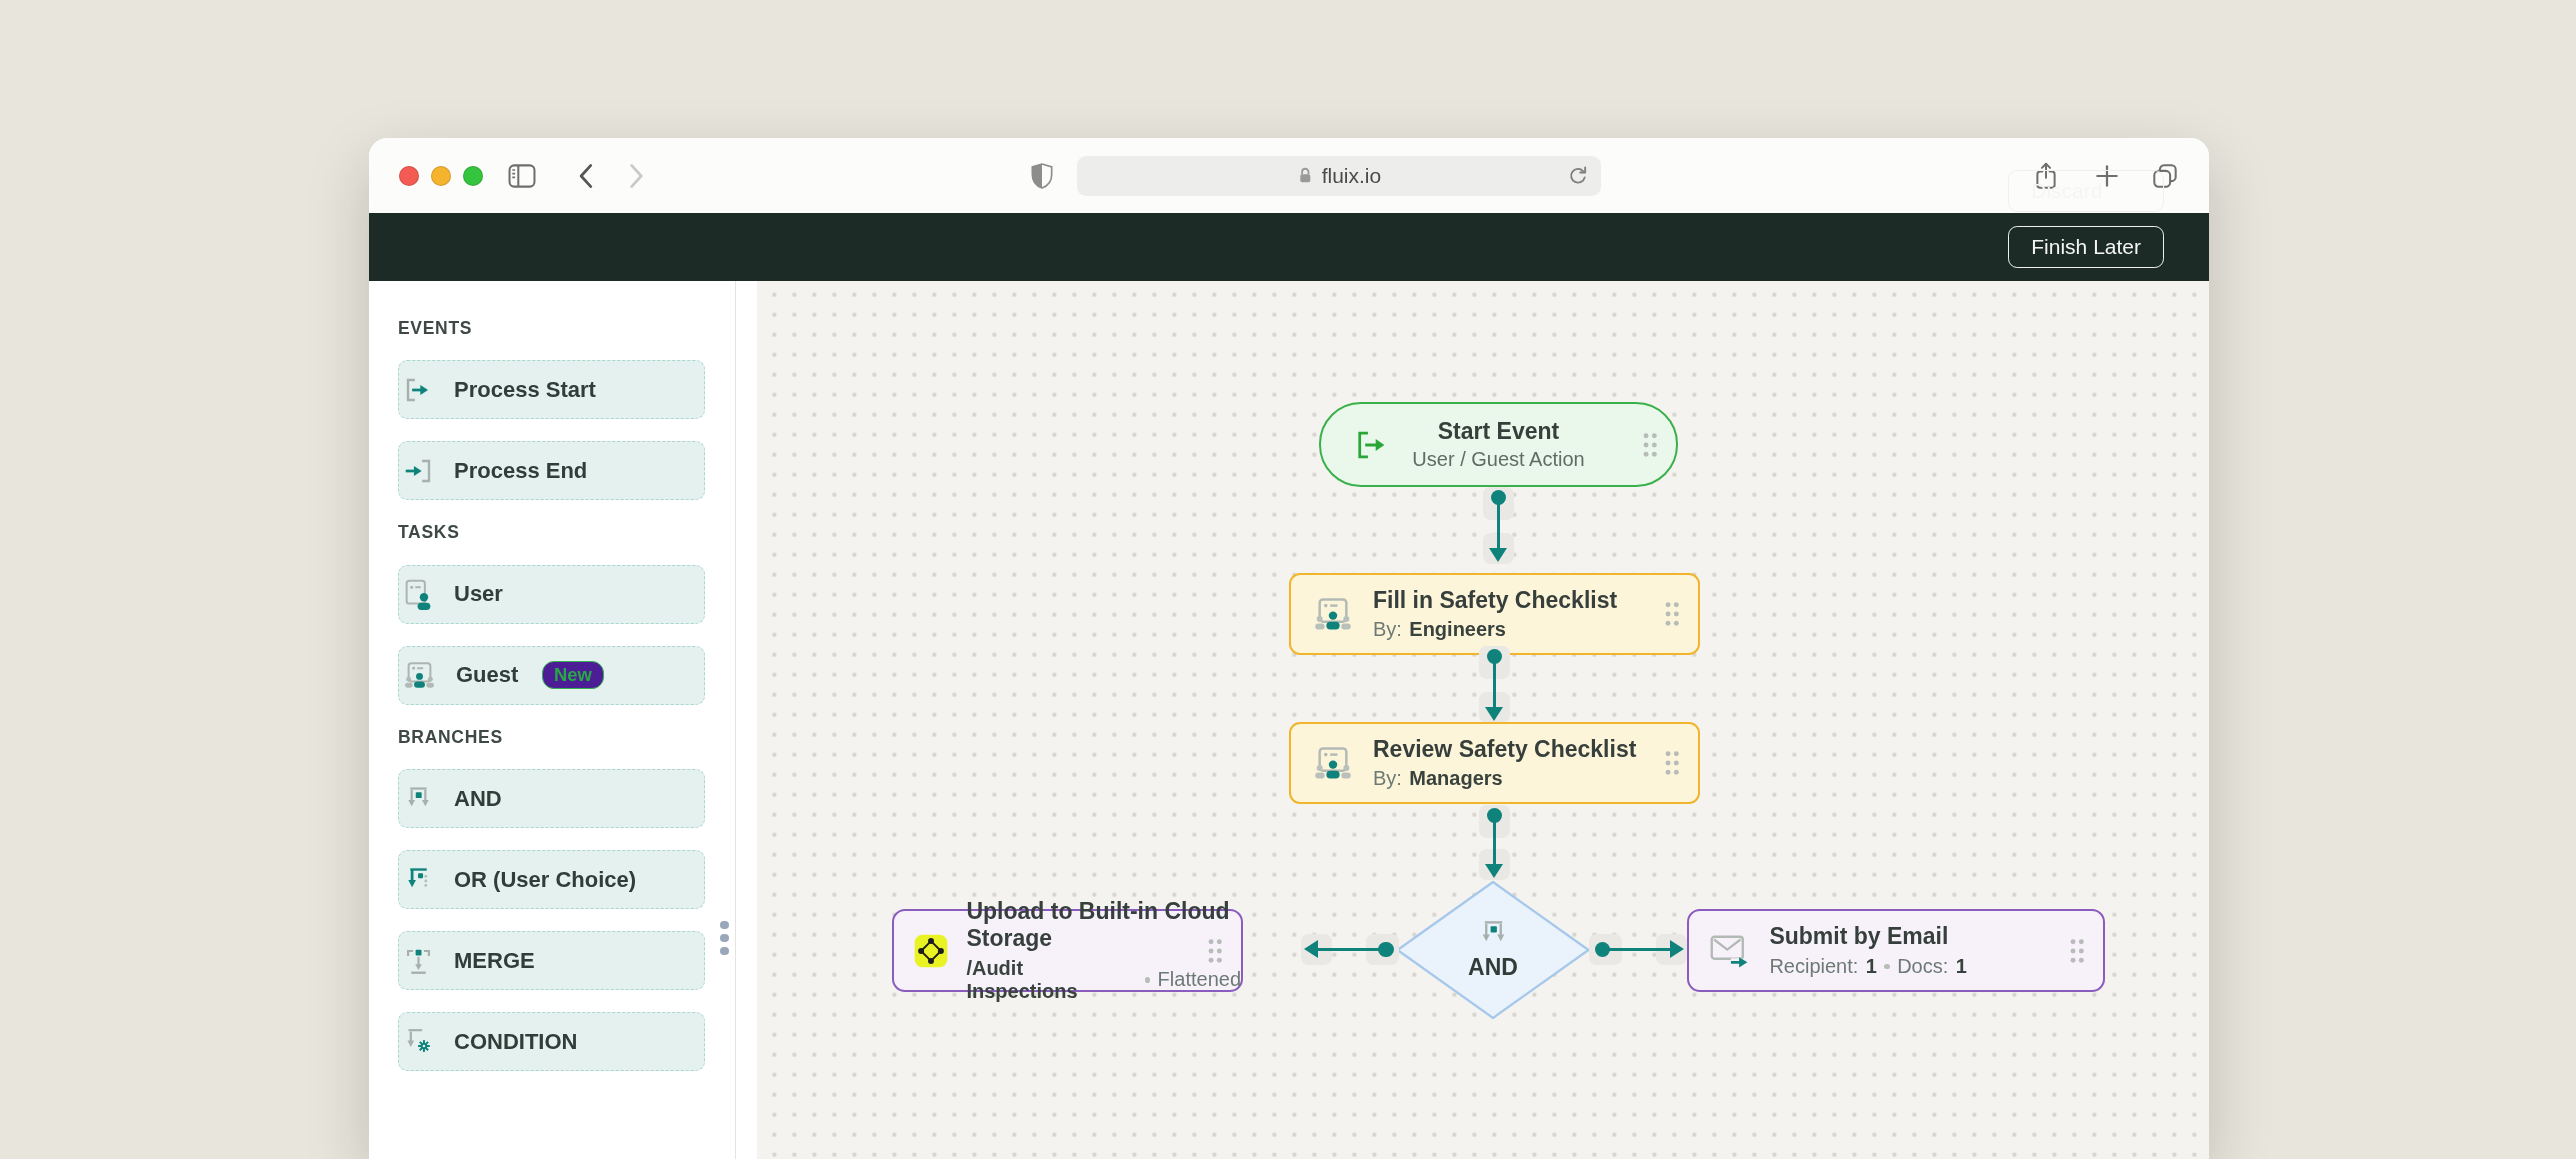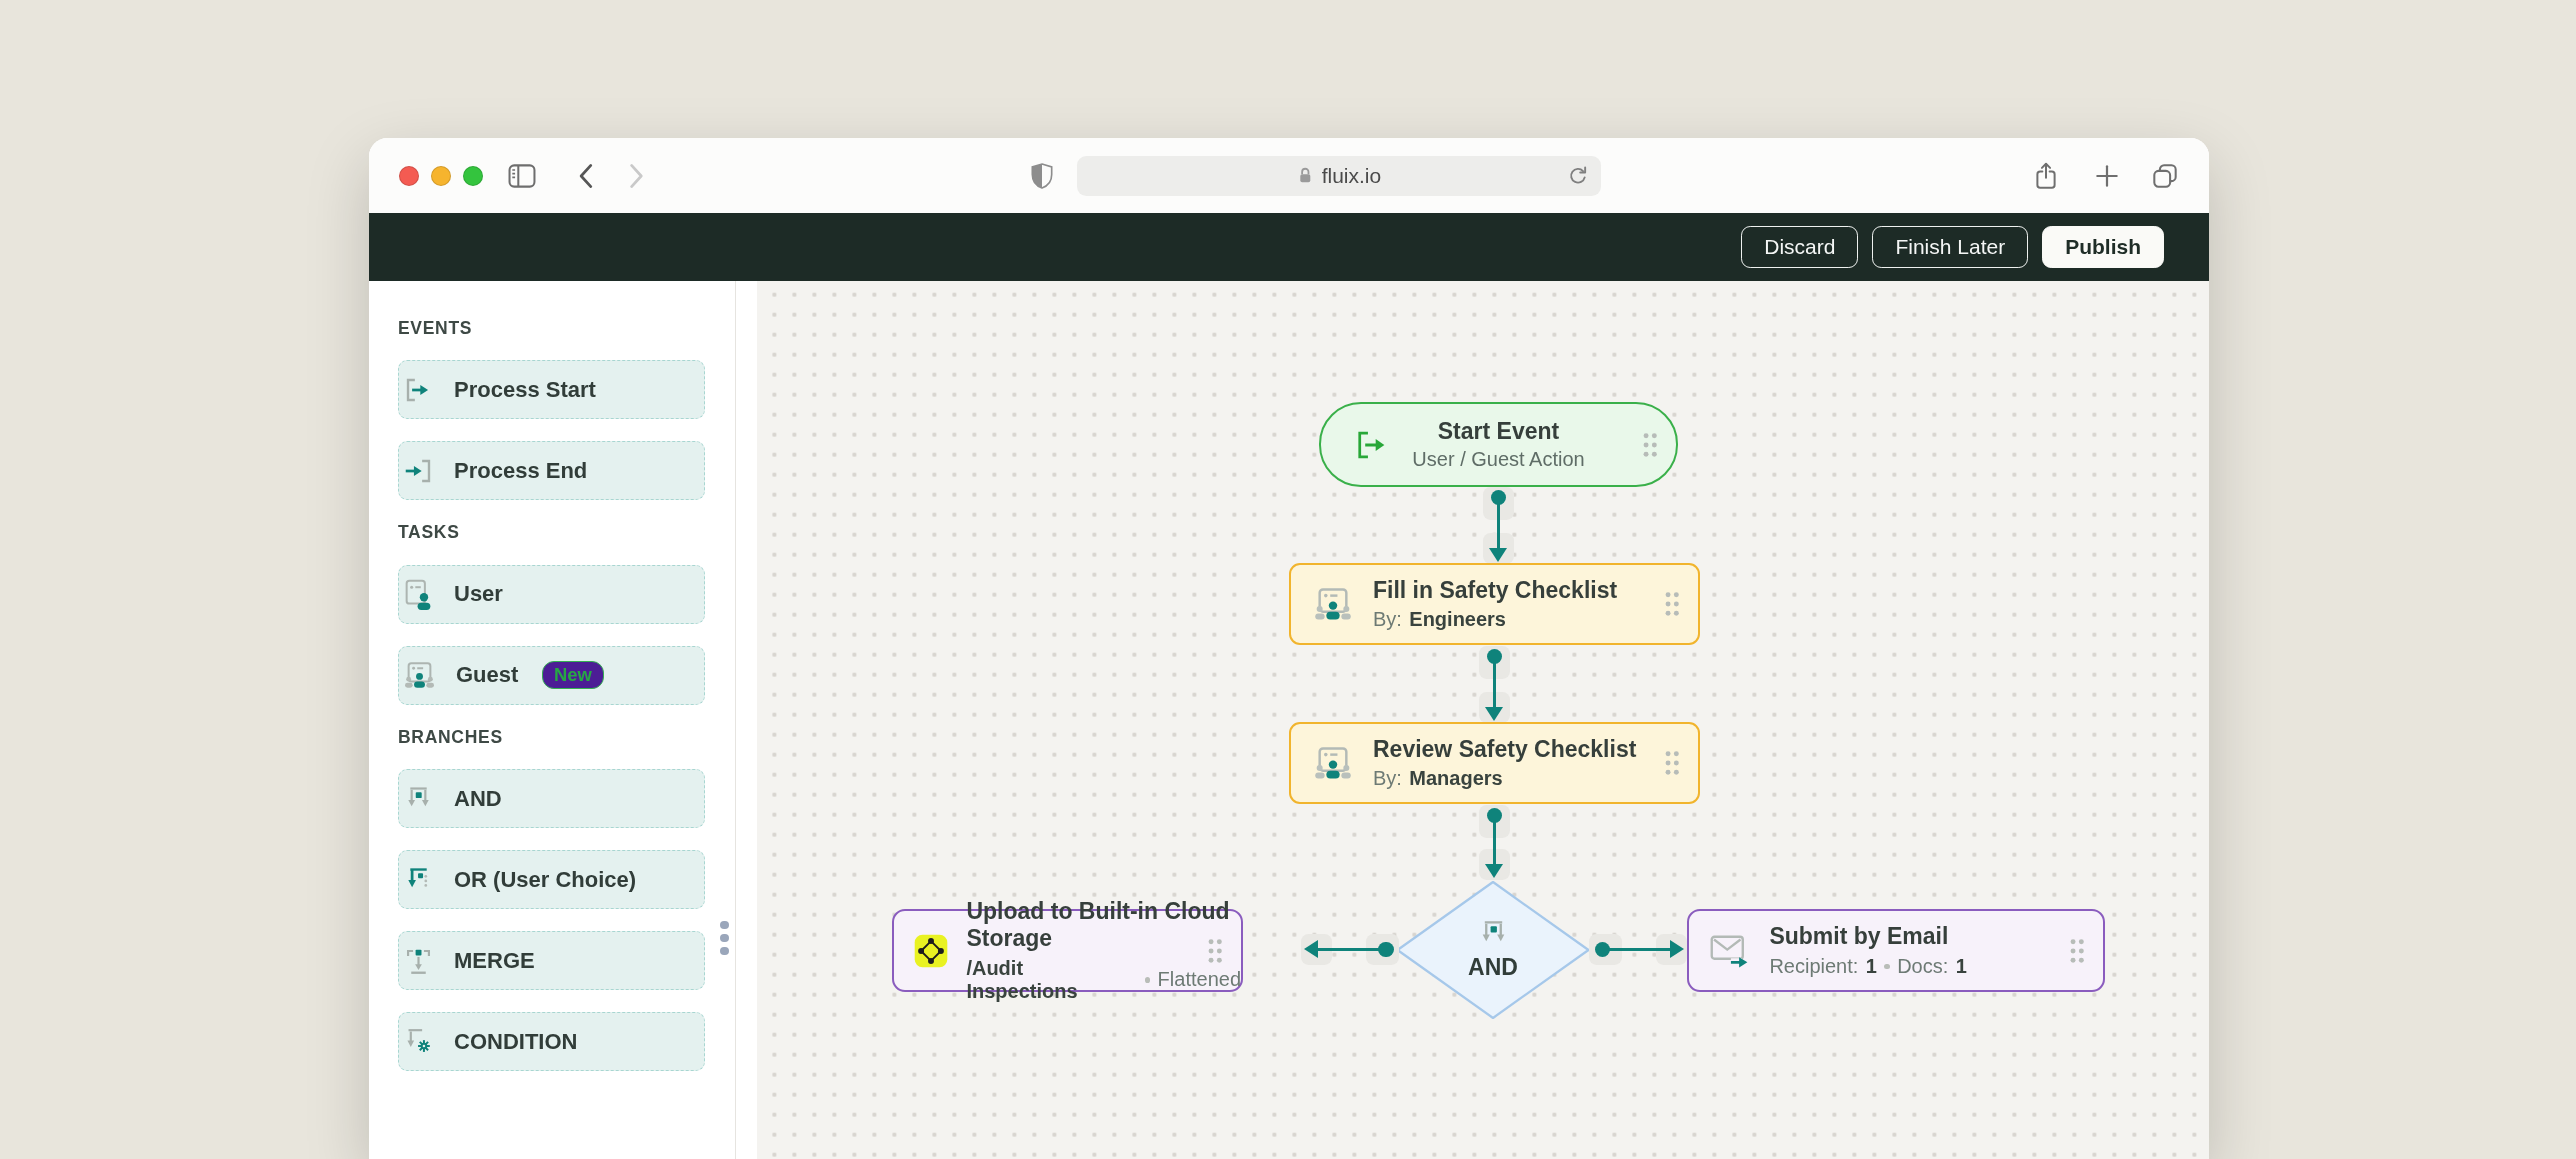--- a/index.html
+++ b/index.html
@@ -21,21 +21,21 @@
   .urltext { font-size:21px; color:#4b4b4b; }
   .url-reload { position:absolute; right:12px; top:9.2px; }
 
   
   .appheader { position:relative; height:68px; background:#1d2b26; display:flex; align-items:center;
                padding:0 45px 0 40px; }
   .ah-left { display:flex; align-items:center; gap:22px; }
   .ah-initials { color:#f3f5f4; font-size:25px; font-weight:700; margin-left:3.7px; }
   .ah-divider { color:#84b2d2; font-size:26px; font-weight:300; }
   .ah-title { color:#f3f5f4; font-size:25px; font-weight:700; }
-  .ah-right { margin-left:auto; display:flex; gap:14px; }
+  .ah-right { margin-left:auto; display:flex; gap:14px;flex-direction:column; }
   .btn { height:42px; border-radius:9.2px; font-size:21px; padding:0 22px; display:flex;
          align-items:center; cursor:pointer; font-family:inherit; }
   .btn.ghost { background:transparent; border:1.8px solid #eef1ef; color:#f4f6f5; }
   .btn.solid { background:#fafaf7; border:1.8px solid #fafaf7; color:#1f2d27; font-weight:700; }
 
   
   .content { position:relative; display:flex; height:878px;gap:21px; }
   .sidebar { position:relative; width:367px; background:#ffffff; border-right:1.8px solid #e6e4e0;
              padding:37px 0 0 29px; }
   .sec-label { font-size:17.5px; font-weight:700; letter-spacing:0.7px; color:#3e4945; height:18.4px;
@@ -64,21 +64,21 @@
   .handle { position:absolute; right:16.6px; top:50%; transform:translateY(-50%); }
 
   .node.start { left:562px; top:121px; width:359px; height:85px; background:#e9f8ea;
                 border:2.3px solid #3ab04a; border-radius:42px; justify-content:center; }
   .node.start .txt { align-items:center; gap:2.8px; }
   .node.start .n-sub { color:#5f6d67; }
   .start-ic { position:absolute; left:33px; top:50%; transform:translateY(-50%); }
 
   .node.task { background:#fdf5da; border:2.3px solid #f1b42d; border-radius:11px;
                padding-left:22px; gap:20px; width:411px; height:82px; left:532px; }
-  .node.task.fill { top:282px; } .node.task.review { top:441px; }
+  .node.task.fill { top:292px; } .node.task.review { top:441px; }
 
   .node.out { background:#f7f2fa; border:2.3px solid #8a5cbe; border-radius:13px;
               padding-left:20px; gap:18.4px; width:351px; height:83px; top:628px; }
   .node.out.upload { left:135px; } .node.out.email { left:930px; width:418px; }
 
   .diamond { position:absolute; left:635px; top:597px; width:202px; height:144px; cursor:pointer; }
   .diamond .dcontent { position:absolute; inset:0; display:flex; flex-direction:column;
                        align-items:center; justify-content:center; gap:5.5px; }
   .d-label { font-size:23px; font-weight:600; color:#313d39; }
 

